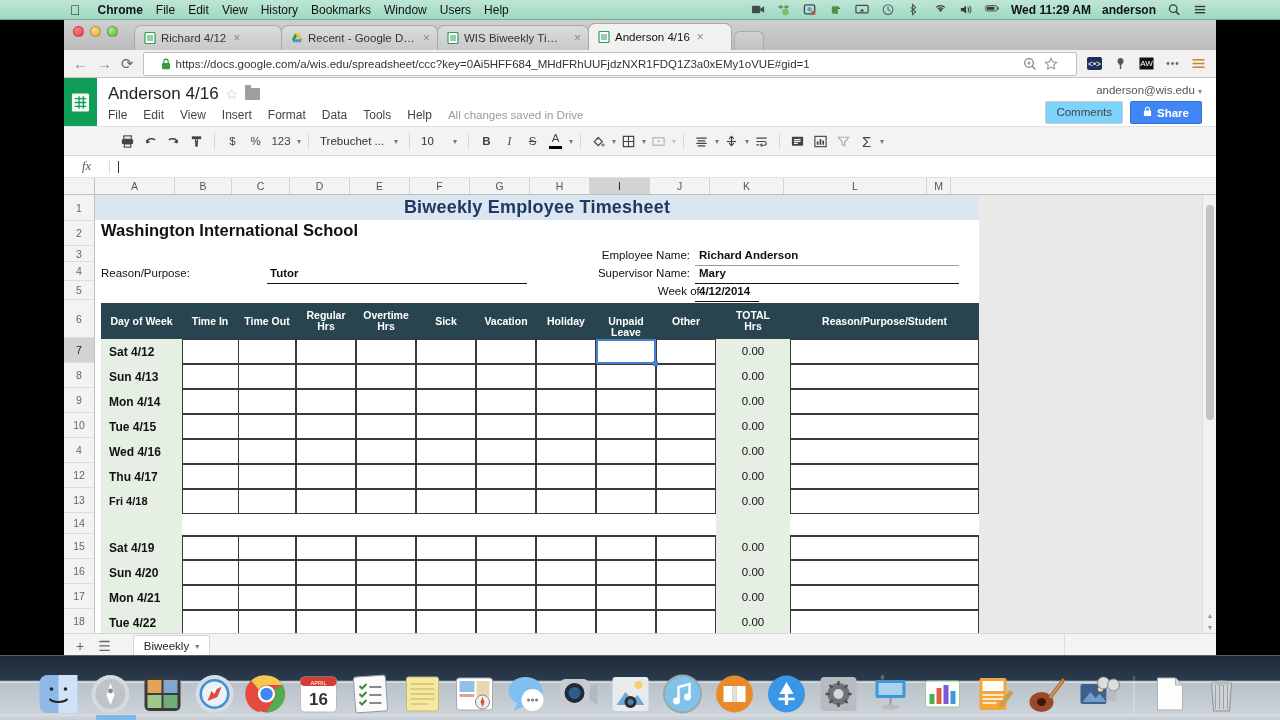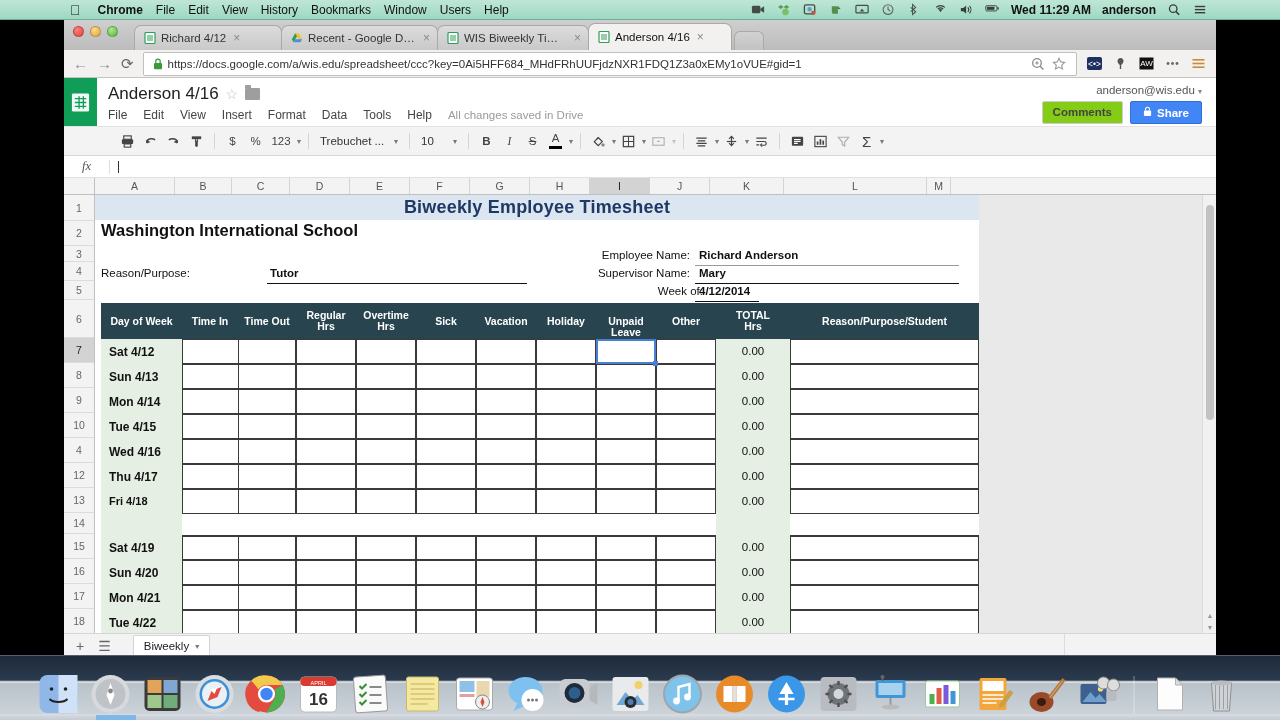--- a/index.html
+++ b/index.html
@@ -64,21 +64,21 @@
   .favicon { width:12px; height:12px; flex:0 0 12px; }
 
   #omnibox-row {
     height:28px; background:#f2f1ef; display:flex; align-items:center;
     padding:0 9px; gap:9px; border-bottom:1px solid #c6c4c0;
   }
   .navbtn { color:#8d8d8d; font-size:15px; line-height:1; }
   .navbtn.reload { font-size:15px; color:#666; }
   .urlbox {
     flex:1; height:24px; background:#fff; border:1px solid #c2c0bc; border-radius:2px;
-    display:flex; align-items:center; padding:0 9px; gap:5px; font-size:11.5px; color:#333;
+    display:flex; align-items:center; padding:0 17px; gap:5px; font-size:11.5px; color:#333;
   }
   .urlbox .urltext { overflow:hidden; white-space:nowrap; text-overflow:ellipsis; flex:1; }
   .lockicon { width:10px; height:12px; flex:0 0 10px; }
   .omni-ico { width:16px; height:16px; flex:0 0 16px; }
   .ext-ico { width:17px; height:17px; flex:0 0 17px; }
 
   
   #sheetsapp { background:#fff; height:577px; position:relative; }
   #docheader { height:48px; display:flex; align-items:flex-start; background:#fff; }
   .sheets-logo {
@@ -90,22 +90,22 @@
   .doctitle { font-size:17px; color:#222; font-weight:400; }
   .star { color:#bdbdbd; font-size:14px; }
   .folder-ico { width:15px; height:12px; background:#9e9e9e; border-radius:1px; position:relative; }
   .folder-ico:before{content:'';position:absolute;top:-3px;left:0;width:6px;height:3px;background:#9e9e9e;border-radius:1px 1px 0 0;}
   .menurow { display:flex; align-items:center; gap:16px; margin-top:4px; font-size:12px; color:#444; }
   .menurow .saved { color:#9a9a9a; font-size:11.5px; }
   .hdr-right { padding:6px 14px 0 0; text-align:right; }
   .acct { font-size:11.5px; color:#555; }
   .hdr-btns { margin-top:5px; display:flex; gap:7px; justify-content:flex-end; }
   .btn-comments {
-    background:#84cc16; border:1px solid #ccc; border-radius:2px;
-    padding:4px 10px; font-size:11.5px; color:#444; font-weight:bold;
+    background:#7dd3fc; border:1px solid #ccc; border-radius:2px;
+    padding:4px 10px; font-size:11.5px; color:#444; font-weight:normal;
   }
   .btn-share {
     background:#4285f4; border:1px solid #2f6fd8; border-radius:2px;
     padding:4px 12px; font-size:11.5px; color:#fff; font-weight:bold;
     display:flex; align-items:center; gap:5px;
   }
 
   #toolbar {
     height:30px; background:#f3f3f3; border-top:1px solid #e2e2e2;
     border-bottom:1px solid #d6d6d6; display:flex; align-items:center;

